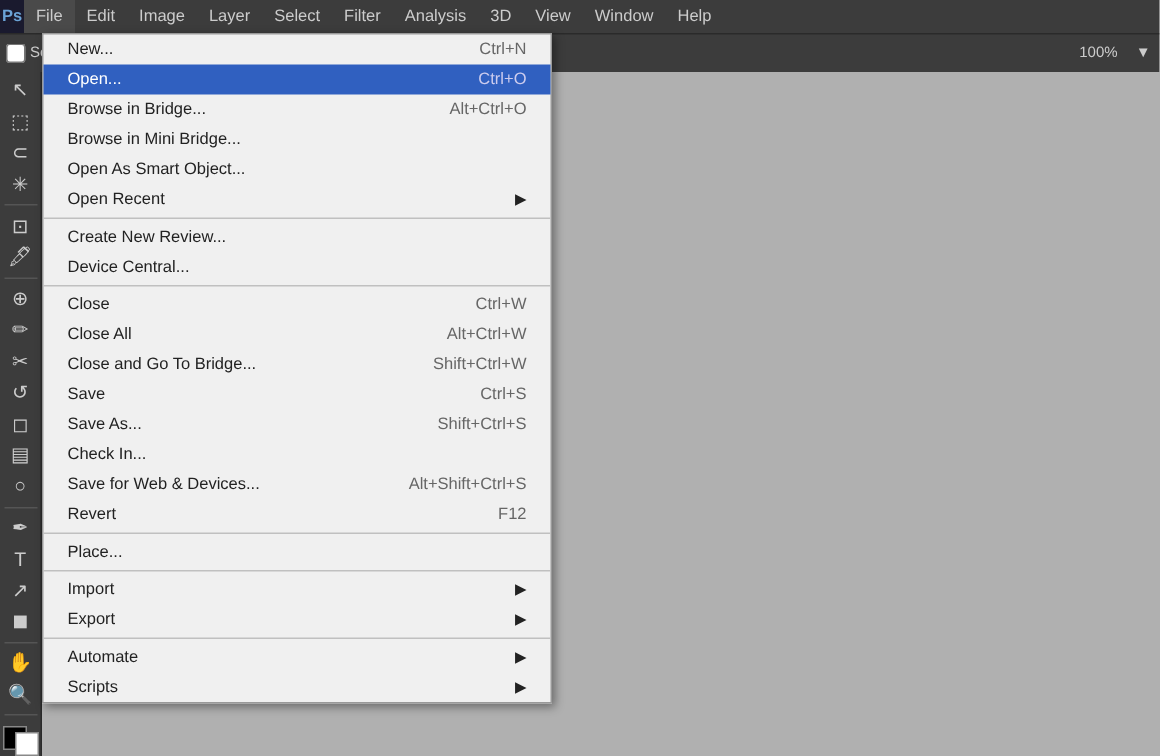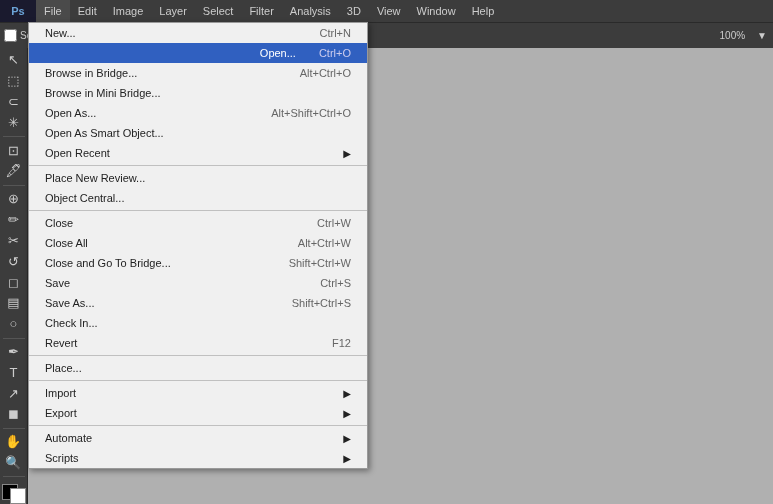--- a/index.html
+++ b/index.html
@@ -17,21 +17,21 @@
     .menubar {
       display: flex;
       align-items: center;
       background: #3c3c3c;
       height: 22px;
       width: 100%;
       position: relative;
       z-index: 100;
     }
     .ps-logo {
-      width: 36px;
+      width: 16px;
       height: 22px;
       background: #1a1a2e;
       display: flex;
       align-items: center;
       justify-content: center;
       color: #6ba3d6;
       font-weight: bold;
       font-size: 11px;
       flex-shrink: 0;
     }
@@ -193,21 +193,20 @@
       padding: 3px 16px 3px 16px;
       cursor: pointer;
       color: #222;
       font-size: 11px;
       height: 20px;
       white-space: nowrap;
     }
     .dropdown-item.highlighted {
       background: #3060c0;
       color: #fff;
-      text-align: right;
     }
     .dropdown-shortcut {
       color: #666;
       font-size: 11px;
       margin-left: 23px;
     }
     .dropdown-item.highlighted .dropdown-shortcut {
       color: #cce;
     }
     .dropdown-arrow {
@@ -308,39 +307,35 @@
     </div>
     <div class="dropdown-item">
       <span class="dropdown-label">Browse in Bridge...</span>
       <span class="dropdown-shortcut">Alt+Ctrl+O</span>
     </div>
     <div class="dropdown-item">
       <span class="dropdown-label">Browse in Mini Bridge...</span>
       <span class="dropdown-shortcut"></span>
     </div>
     <div class="dropdown-item">
-      <span class="dropdown-label">Open As...</span>
-      <span class="dropdown-shortcut">Alt+Shift+Ctrl+O</span>
-    </div>
-    <div class="dropdown-item">
       <span class="dropdown-label">Open As Smart Object...</span>
       <span class="dropdown-shortcut"></span>
     </div>
     <div class="dropdown-item">
       <span class="dropdown-label">Open Recent</span>
       <span class="dropdown-arrow">▶</span>
     </div>
 
     <div class="dropdown-separator"></div>
 
     <div class="dropdown-item">
-      <span class="dropdown-label">Place New Review...</span>
-    </div>
-    <div class="dropdown-item">
-      <span class="dropdown-label">Object Central...</span>
+      <span class="dropdown-label">Create New Review...</span>
+    </div>
+    <div class="dropdown-item">
+      <span class="dropdown-label">Device Central...</span>
     </div>
 
     <div class="dropdown-separator"></div>
 
     <div class="dropdown-item">
       <span class="dropdown-label">Close</span>
       <span class="dropdown-shortcut">Ctrl+W</span>
     </div>
     <div class="dropdown-item">
       <span class="dropdown-label">Close All</span>
@@ -355,20 +350,24 @@
       <span class="dropdown-shortcut">Ctrl+S</span>
     </div>
     <div class="dropdown-item">
       <span class="dropdown-label">Save As...</span>
       <span class="dropdown-shortcut">Shift+Ctrl+S</span>
     </div>
     <div class="dropdown-item">
       <span class="dropdown-label">Check In...</span>
     </div>
     <div class="dropdown-item">
+      <span class="dropdown-label">Save for Web &amp; Devices...</span>
+      <span class="dropdown-shortcut">Alt+Shift+Ctrl+S</span>
+    </div>
+    <div class="dropdown-item">
       <span class="dropdown-label">Revert</span>
       <span class="dropdown-shortcut">F12</span>
     </div>
 
     <div class="dropdown-separator"></div>
 
     <div class="dropdown-item">
       <span class="dropdown-label">Place...</span>
     </div>
 

